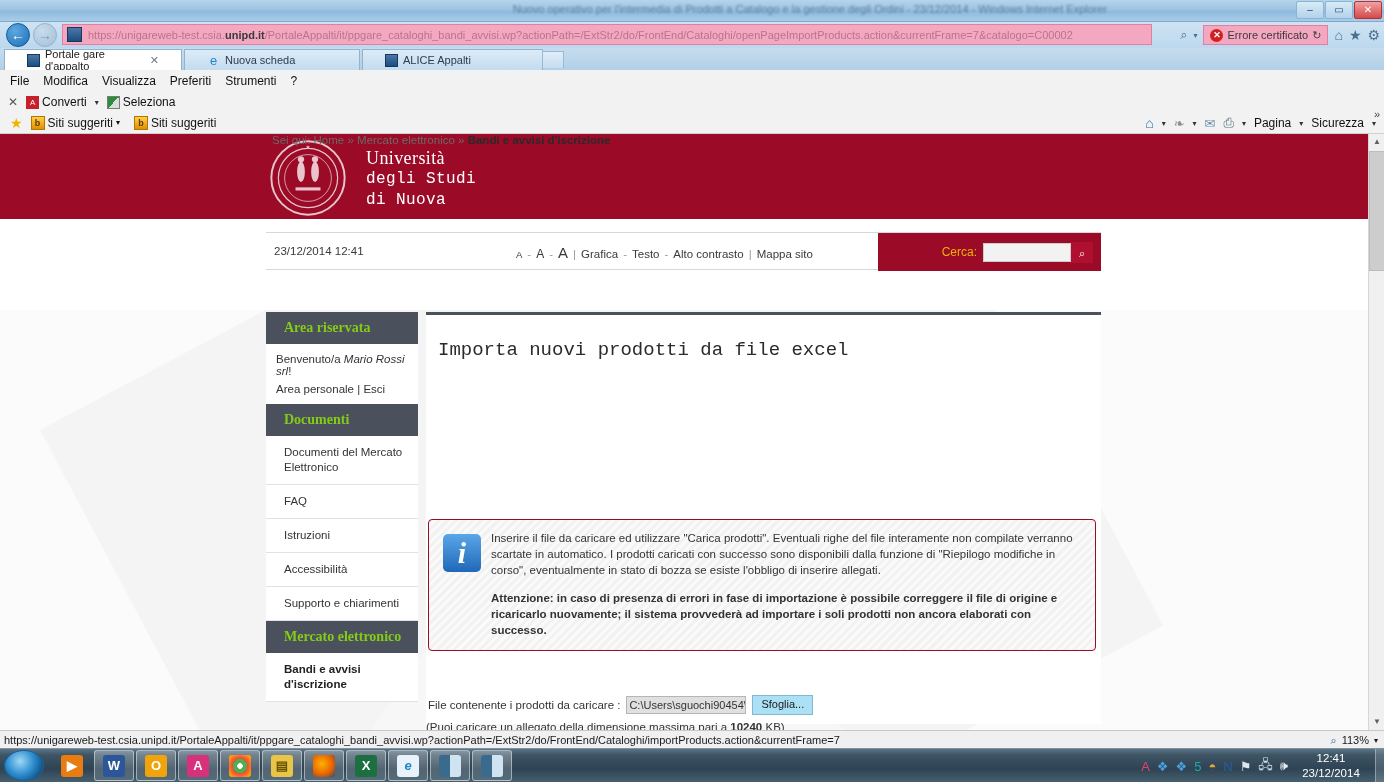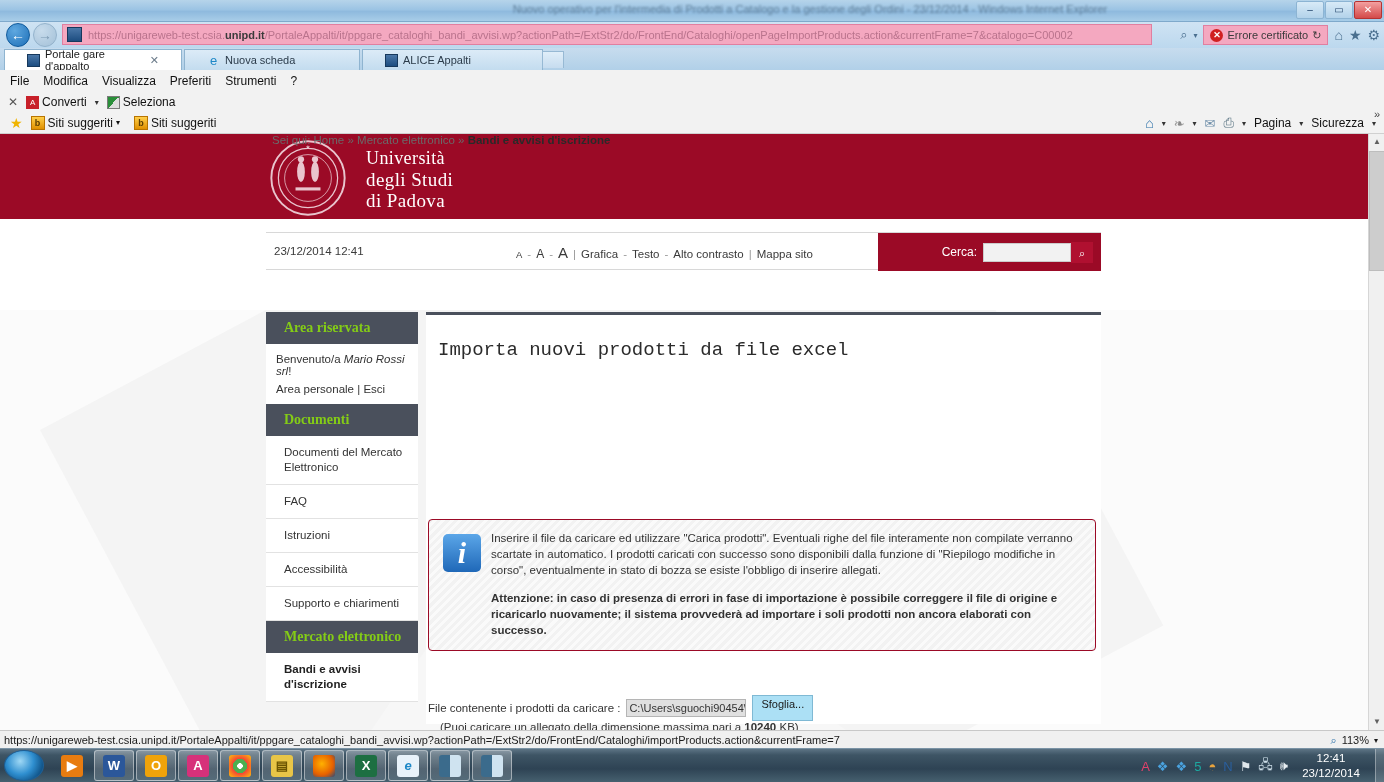--- a/index.html
+++ b/index.html
@@ -147,42 +147,42 @@
   }
   .uni-seal {
     position: absolute; left: 268px; top: 5px; width: 80px; height: 78px;
     border-radius: 50%;
   }
   .uni-title {
     position: absolute; left: 366px; top: 14px;
     font-family: "Liberation Serif", serif; color: #ffffff;
     font-size: 18px; line-height: 21px; letter-spacing: 0.4px;
   }
-  .uni-title .sm { font-size: 19px; }
+  .uni-title .sm { font-size: 16px; font-family: Liberation Mono, monospace; }
 
   
   .util-bar {
     position: absolute; left: 266px; top: 98px; width: 835px; height: 38px;
     background: #ffffff; border-top: 1px solid #d8d8d8; border-bottom: 1px solid #d8d8d8;
   }
   .util-date { position: absolute; left: 8px; top: 12px; font-size: 11.5px; color: #3a3a3a; }
   .util-access {
     position: absolute; left: 250px; top: 11px; font-size: 11.5px; color: #3a3a3a;
     display: flex; align-items: baseline; gap: 3px;
   }
   .util-access .a1 { font-size: 9.5px; }
   .util-access .a2 { font-size: 12px; }
   .util-access .a3 { font-size: 15px; }
   .util-sep { color: #999; margin: 0 2px; }
   .search-box {
     position: absolute; left: 612px; top: 0; width: 223px; height: 38px;
     background: #9b0a26; display: flex; align-items: center; justify-content: flex-end;
     padding-right: 8px; gap: 0;
   }
-  .search-label { color: #ffffff; font-size: 12px; margin-right: 6px; }
+  .search-label { color: #eab308; font-size: 12px; margin-right: 6px; }
   .search-input {
     width: 88px; height: 19px; background: #f2f2f2; border: 1px solid #cccccc;
   }
   .search-btn {
     width: 22px; height: 21px; background: #b01030; border: none;
     color: #fff; font-size: 11px; text-align: center; line-height: 21px;
   }
 
   
   .breadcrumb {
@@ -256,24 +256,24 @@
   .file-row {
     position: absolute; left: 2px; top: 380px; display: flex; align-items: center; gap: 6px;
     font-size: 11.5px; color: #333;
   }
   .file-fake-input {
     width: 120px; height: 18px; background: #e0e0e0; border: 1px solid #b5b5b5;
     font-size: 11px; color: #333; padding: 0 2px; line-height: 17px; overflow: hidden;
     white-space: nowrap;
   }
   .browse-btn {
-    height: 26px; padding: 0 8px; background: #ace0f5; border: 1px solid #7fb9d4;
+    height: 20px; padding: 0 8px; background: #ace0f5; border: 1px solid #7fb9d4;
     font-size: 11px; color: #1a1a1a; line-height: 17px;
   }
-  .size-note { position: absolute; left: 14px; top: 406px; font-size: 11.5px; color: #333; }
+  .size-note { position: absolute; left: 0; top: 406px; font-size: 11.5px; color: #333; }
   .size-note b { font-weight: bold; }
 
   
   .pg-scroll {
     position: absolute; right: 0; top: 134px; width: 16px; height: 596px;
     background: #f0f0f0; border-left: 1px solid #d6d6d6;
   }
   .pg-scroll .arrow {
     width: 16px; height: 16px; background: #f0f0f0; color: #606060;
     font-size: 8px; text-align: center; line-height: 16px;
@@ -450,21 +450,21 @@
         <circle cx="59" cy="26" r="4"></circle>
         <rect x="34" y="62" width="32" height="4"></rect>
       </g>
       <g fill="#e9c4cd" font-size="7" font-family="Liberation Serif, serif">
         <text x="50" y="13" text-anchor="middle">★</text>
       </g>
     </svg>
     <div class="uni-title">
       <div>Università</div>
       <div class="sm">degli Studi</div>
-      <div class="sm">di Padova</div>
+      <div class="sm">di Nuova</div>
     </div>
   </div>
 
   <div class="util-bar">
     <div class="util-date">23/12/2014 12:41</div>
     <div class="util-access">
       <span class="a1">A</span>
       <span class="util-sep">-</span>
       <span class="a2">A</span>
       <span class="util-sep">-</span>

